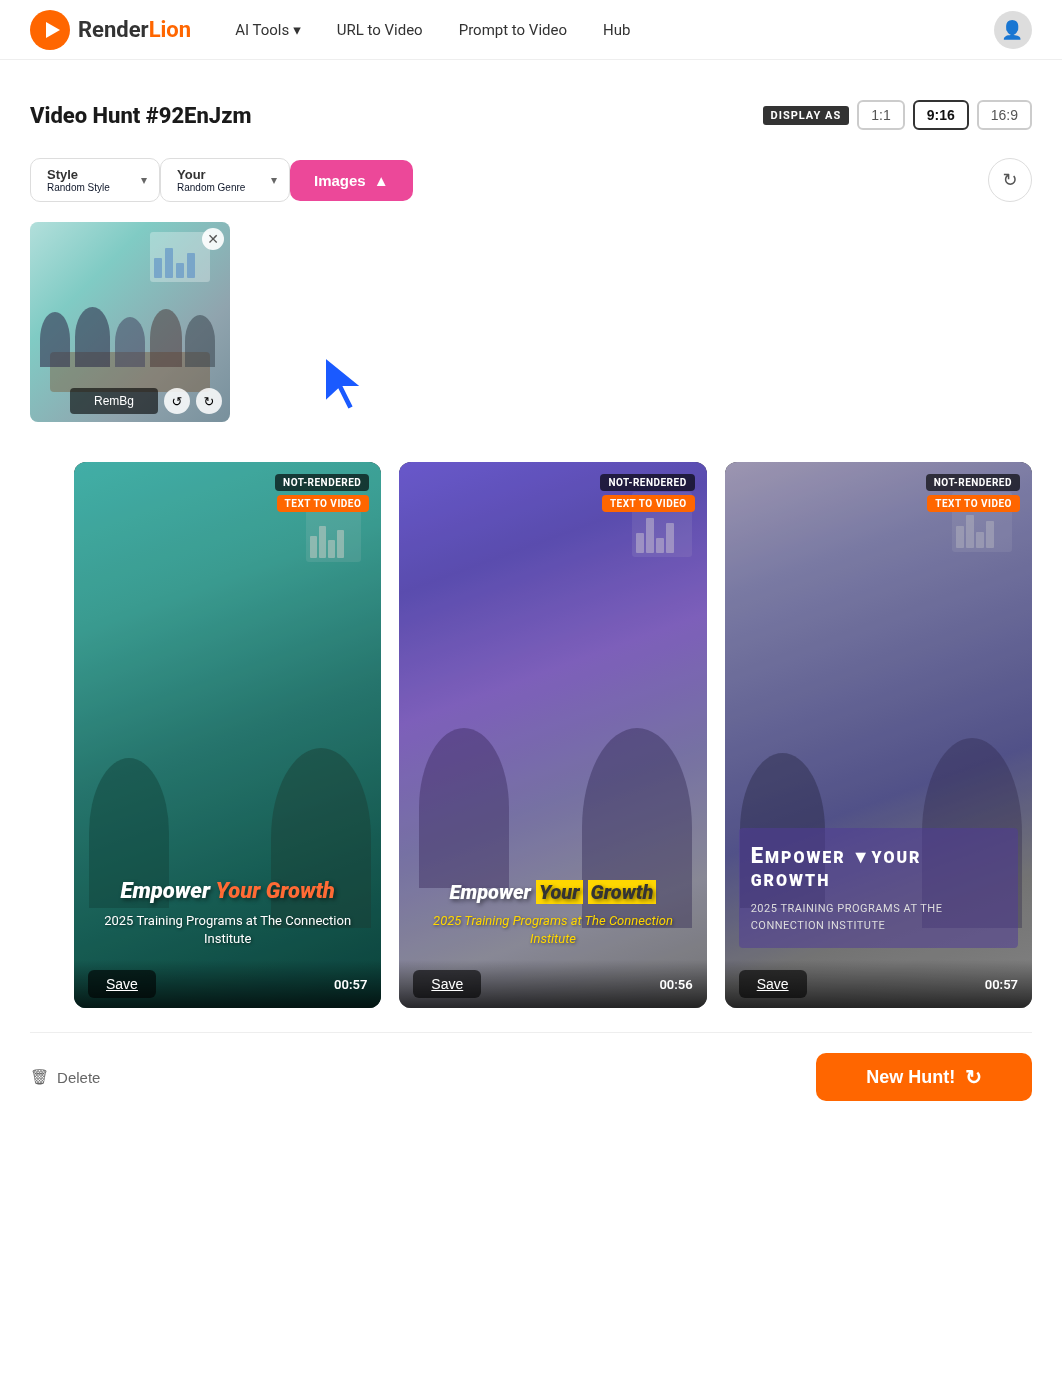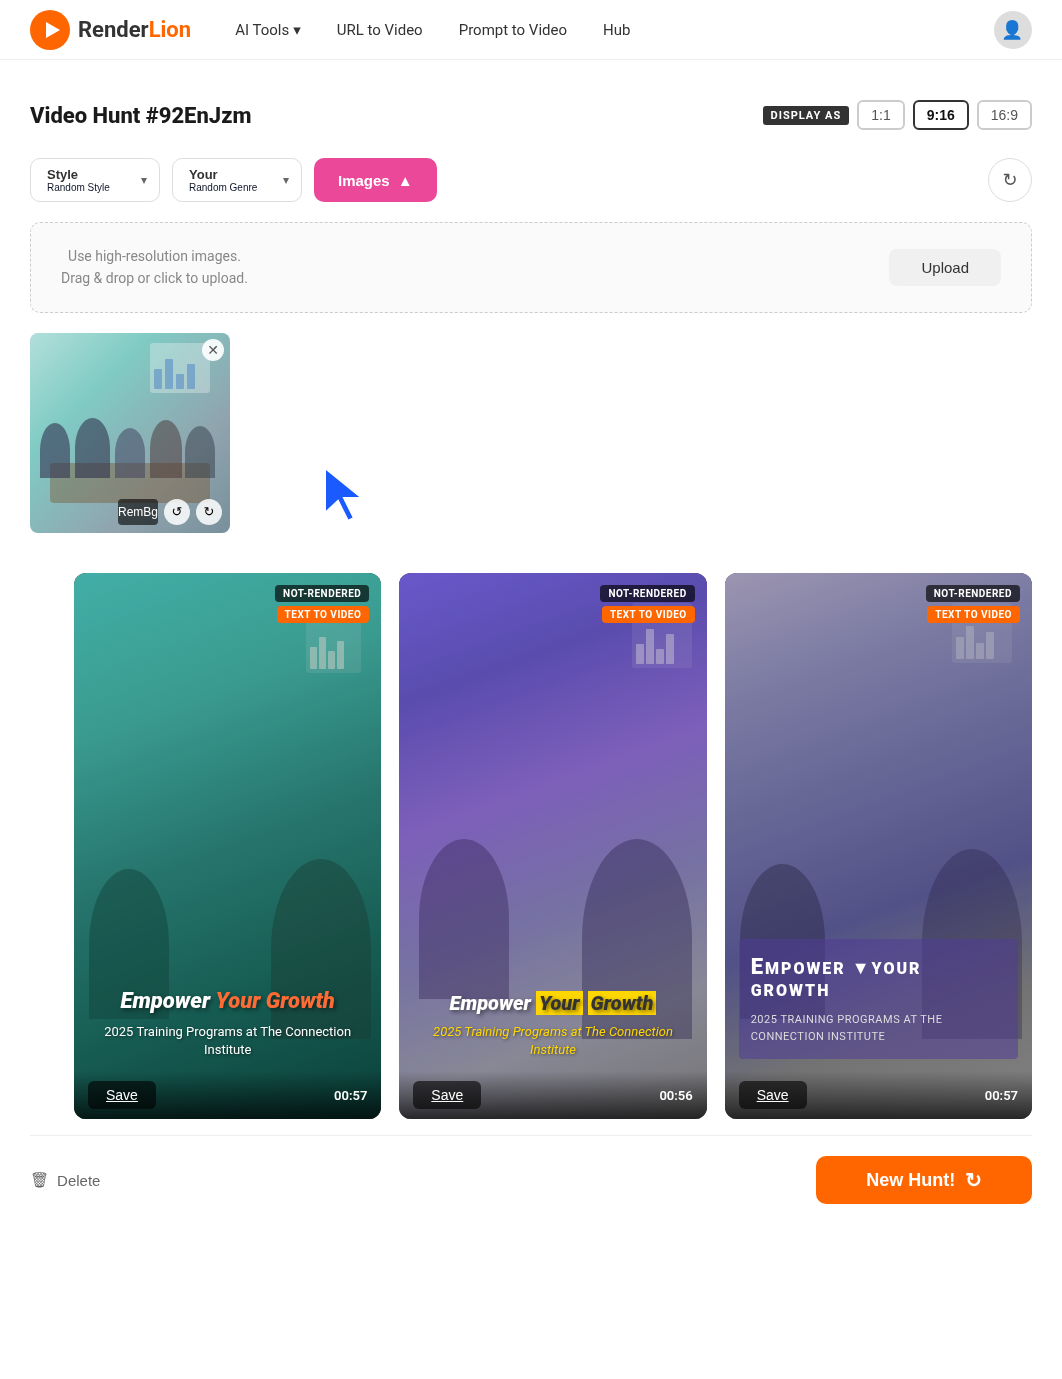--- a/index.html
+++ b/index.html
@@ -117,21 +117,21 @@
     }
     .ratio-btn.active {
       border: 2.5px solid #333;
       font-weight: 700;
       color: #111;
     }
 
     
     .toolbar {
       display: flex;
-      gap: 12px;
+      align-items: center;
       margin-bottom: 20px;
     }
     .dropdown-btn {
       display: flex;
       flex-direction: column;
       align-items: flex-start;
       padding: 8px 18px 8px 16px;
       border: 1.5px solid #ddd;
       border-radius: 10px;
       background: #fff;
@@ -248,21 +248,21 @@
       bottom: 8px;
       right: 8px;
       display: flex;
       gap: 6px;
     }
     .rem-bg-btn {
       background: rgba(0,0,0,0.6);
       color: #fff;
       border: none;
       border-radius: 4px;
-      padding: 3px 0;
+      padding: 3px 24px;
       font-size: 12px;
       cursor: pointer;
     }
     .image-action-icon {
       width: 26px;
       height: 26px;
       background: rgba(255,255,255,0.85);
       border: none;
       border-radius: 50%;
       cursor: pointer;
@@ -270,21 +270,21 @@
       align-items: center;
       justify-content: center;
       font-size: 13px;
     }
 
     
     .video-grid {
       display: grid;
       grid-template-columns: repeat(3, 1fr);
       gap: 18px;
-      margin-bottom: 16px;
+      margin-bottom: 24px;
       padding-left: 44px;
     }
     .video-card {
       border-radius: 12px;
       overflow: hidden;
       position: relative;
       background: #222;
       aspect-ratio: 9/16;
     }
     .video-card-bg {
@@ -491,27 +491,20 @@
     <button class="images-btn">
       <span>Images</span>
       <span>▲</span>
     </button>
     <button class="refresh-btn">
       <span>↻</span>
     </button>
   </div>
 
   
-  <div class="upload-area">
-    <div class="upload-text">
-      <div>Use high-resolution images.</div>
-      <div>Drag &amp; drop or click to upload.</div>
-    </div>
-    <button class="upload-btn">Upload</button>
-  </div>
 
   
   <div class="image-preview-container" style="position:relative;">
     <div class="image-preview">
 
       <div style="width:100%;height:100%;background:linear-gradient(135deg,#b2dfdb 0%,#80cbc4 30%,#90a4ae 70%,#78909c 100%);position:relative;">
 
         <div style="position:absolute;bottom:30px;left:20px;right:20px;height:40px;background:rgba(120,80,40,0.4);border-radius:4px;"></div>
 
         <div style="position:absolute;bottom:55px;left:10px;width:30px;height:55px;background:rgba(50,50,80,0.6);border-radius:50% 50% 0 0;"></div>

